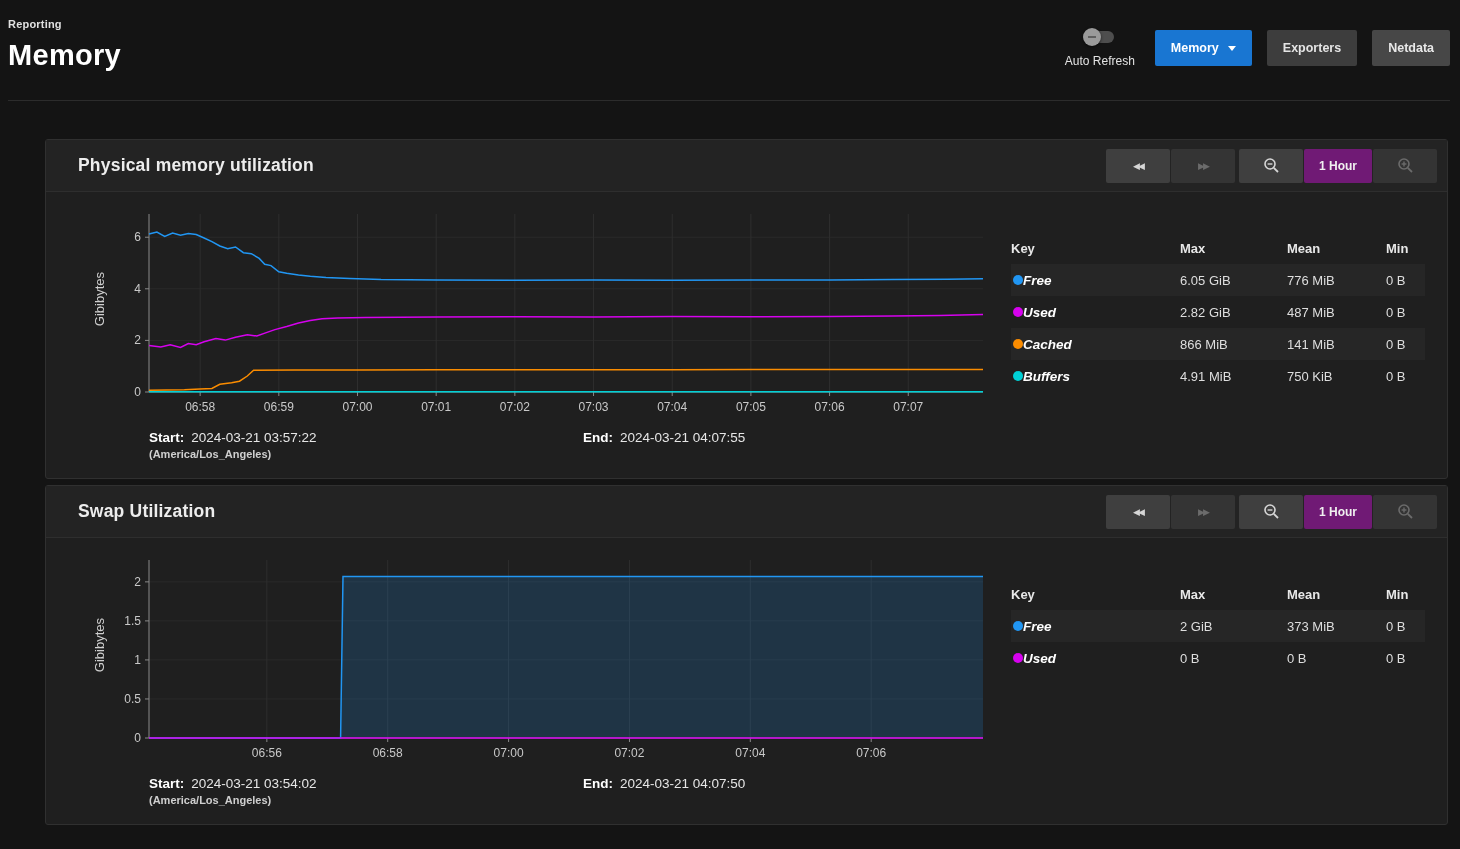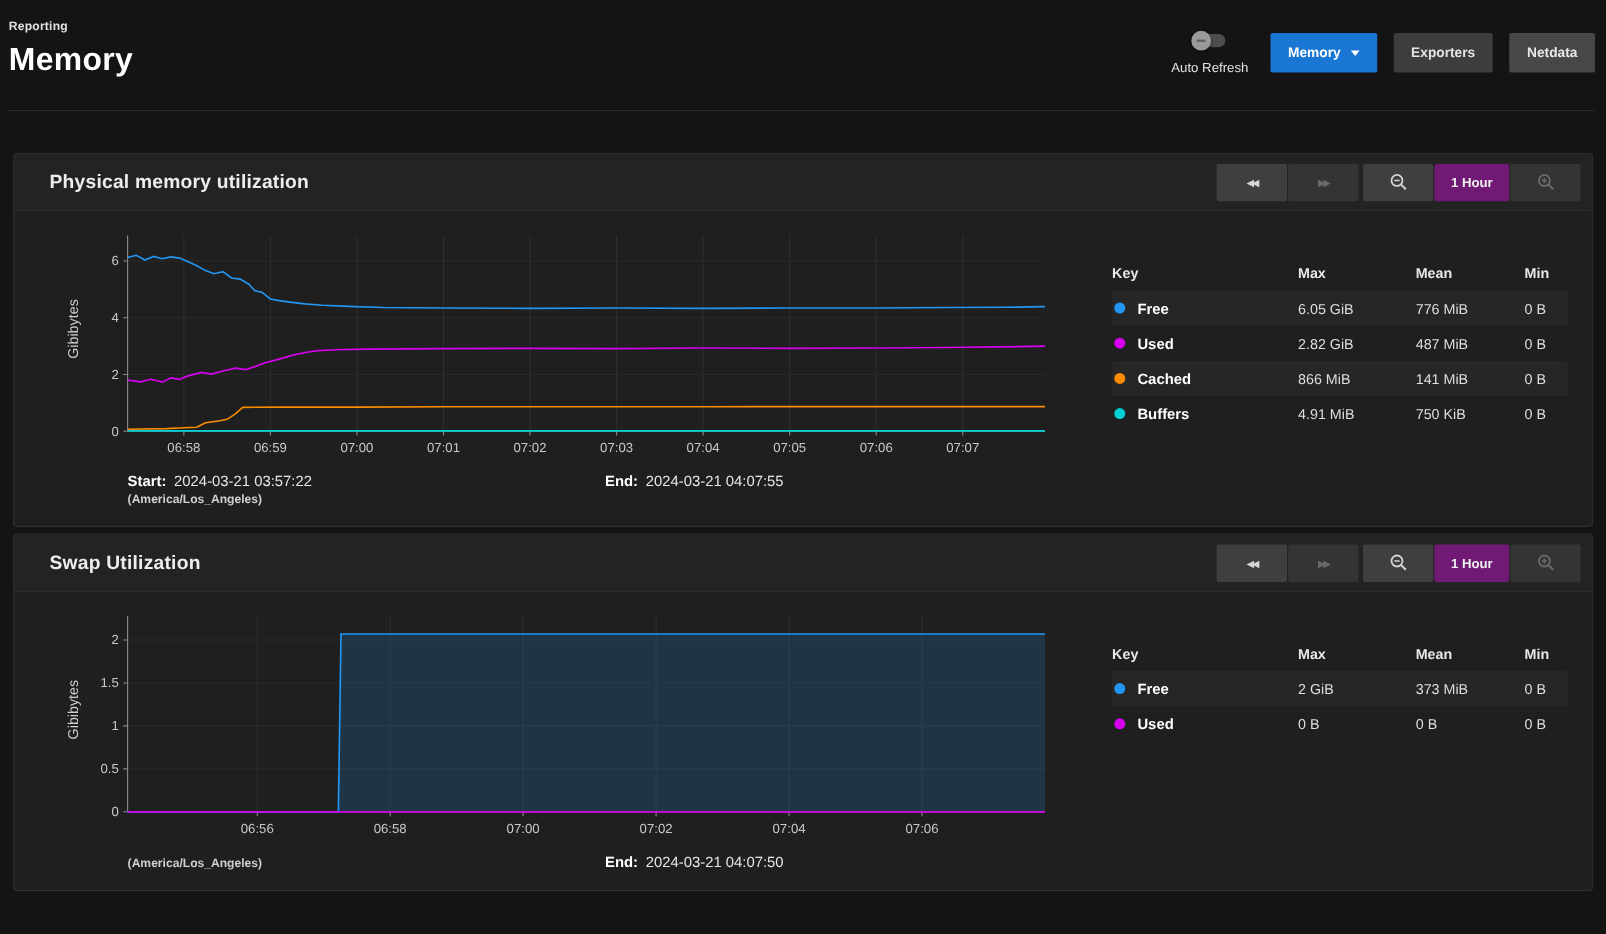--- a/index.html
+++ b/index.html
@@ -35,21 +35,21 @@
   .btn {
     height:36px; border:none; border-radius:2px; font-family:inherit;
     font-weight:bold; font-size:12.5px; cursor:pointer; padding:0 16px;
   }
   .btn-primary { background:#1976d2; color:#fff; display:flex; align-items:center; gap:9px; }
   .caret { width:0; height:0; border-left:4.5px solid transparent; border-right:4.5px solid transparent; border-top:5px solid #fff; display:inline-block; }
   .btn-gray { background:#3d3d3d; color:#e4e4e4; }
   .btn-gray2 { background:#474747; color:#e8e8e8; }
   
   .panels { padding:0 12px; }
-  .panel { background:#1f1f1f; border:1px solid #303030; border-radius:3px; }
+  .panel { background:#1f1f1f; border:1px solid #303030; border-radius:3px;margin-left:33px; }
   .panel-first { margin-top:38px; }
   .panel + .panel { margin-top:6px; }
   .panel-head {
     height:52px; display:flex; align-items:center; justify-content:space-between;
     padding:0 10px 0 32px; border-bottom:1px solid #2e2e2e; background:#232323;
   }
   .panel-title { font-size:17.5px; font-weight:bold; color:#ededed; letter-spacing:.2px; }
   .head-controls { display:flex; gap:4px; }
   .nav-group, .zoom-group { display:flex; }
   .nav-group > * + *, .zoom-group > * + * { margin-left:1px; }
@@ -78,21 +78,21 @@
   .foot-line b { color:#ffffff; margin-right:7px; }
   .tz { font-size:11px; font-weight:bold; color:#cfcfcf; margin-top:3px; }
   
   .legend-col { margin-left:auto; width:424px; padding:26px 10px 0 0; }
   .lg-head, .lg-row {
     display:grid; grid-template-columns:169px 107px 99px 1fr;
     align-items:center; height:32px;
   }
   .lg-head { font-weight:bold; font-size:13px; color:#e8e8e8; }
   .lg-row.alt { background:rgba(255,255,255,.03); }
-  .lg-name { display:flex; align-items:center; gap:11px; font-weight:bold; font-size:13.5px; color:#ffffff; padding-left:2px; }
+  .lg-name { display:flex; align-items:center; gap:0; font-weight:bold; font-size:13.5px; color:#ffffff; padding-left:2px;font-style:italic; }
   .dot { width:10px; height:10px; border-radius:50%; flex:0 0 auto; }
   .lg-val { font-size:13px; color:#dedede; }
 </style>
 </head>
 <body>
 
 <div class="topbar">
   <div class="topbar-inner">
     <div>
       <span class="breadcrumb">Reporting</span>
@@ -336,20 +336,21 @@
               <text x="762.1956521739133" y="205" text-anchor="middle" fill="#c9c9c9" font-size="12">07:06</text>
               <polygon points="40.0,186.0 40.0,186.0 231.6,186.0 234.0,24.4 399.6,24.4 580.9,24.4 874.0,24.4 874.0,186.0" fill="rgba(33,150,243,0.18)" stroke="none"></polygon>
               <line x1="40" x2="40" y1="8" y2="186" stroke="#8a8a8a"></line>
               <line x1="40" x2="874" y1="186" y2="186" stroke="#8a8a8a"></line>
               <polyline points="40.0,186.0 231.6,186.0 234.0,24.4 399.6,24.4 580.9,24.4 874.0,24.4" fill="none" stroke="#2196f3" stroke-width="1.5"></polyline>
               <polyline points="40.0,186.0 874.0,186.0" fill="none" stroke="#d602ee" stroke-width="1.5"></polyline>
             </svg>
         </div>
         <div class="chart-footer">
           <div class="start-block">
+            <div class="foot-line"><b>Start:</b><span>2024-03-21 03:54:02</span></div>
             <div class="tz">(America/Los_Angeles)</div>
           </div>
           <div class="end-block">
             <div class="foot-line"><b>End:</b><span>2024-03-21 04:07:50</span></div>
           </div>
         </div>
       </div>
       <div class="legend-col">
         <div class="lg-head">
           <div>Key</div>

